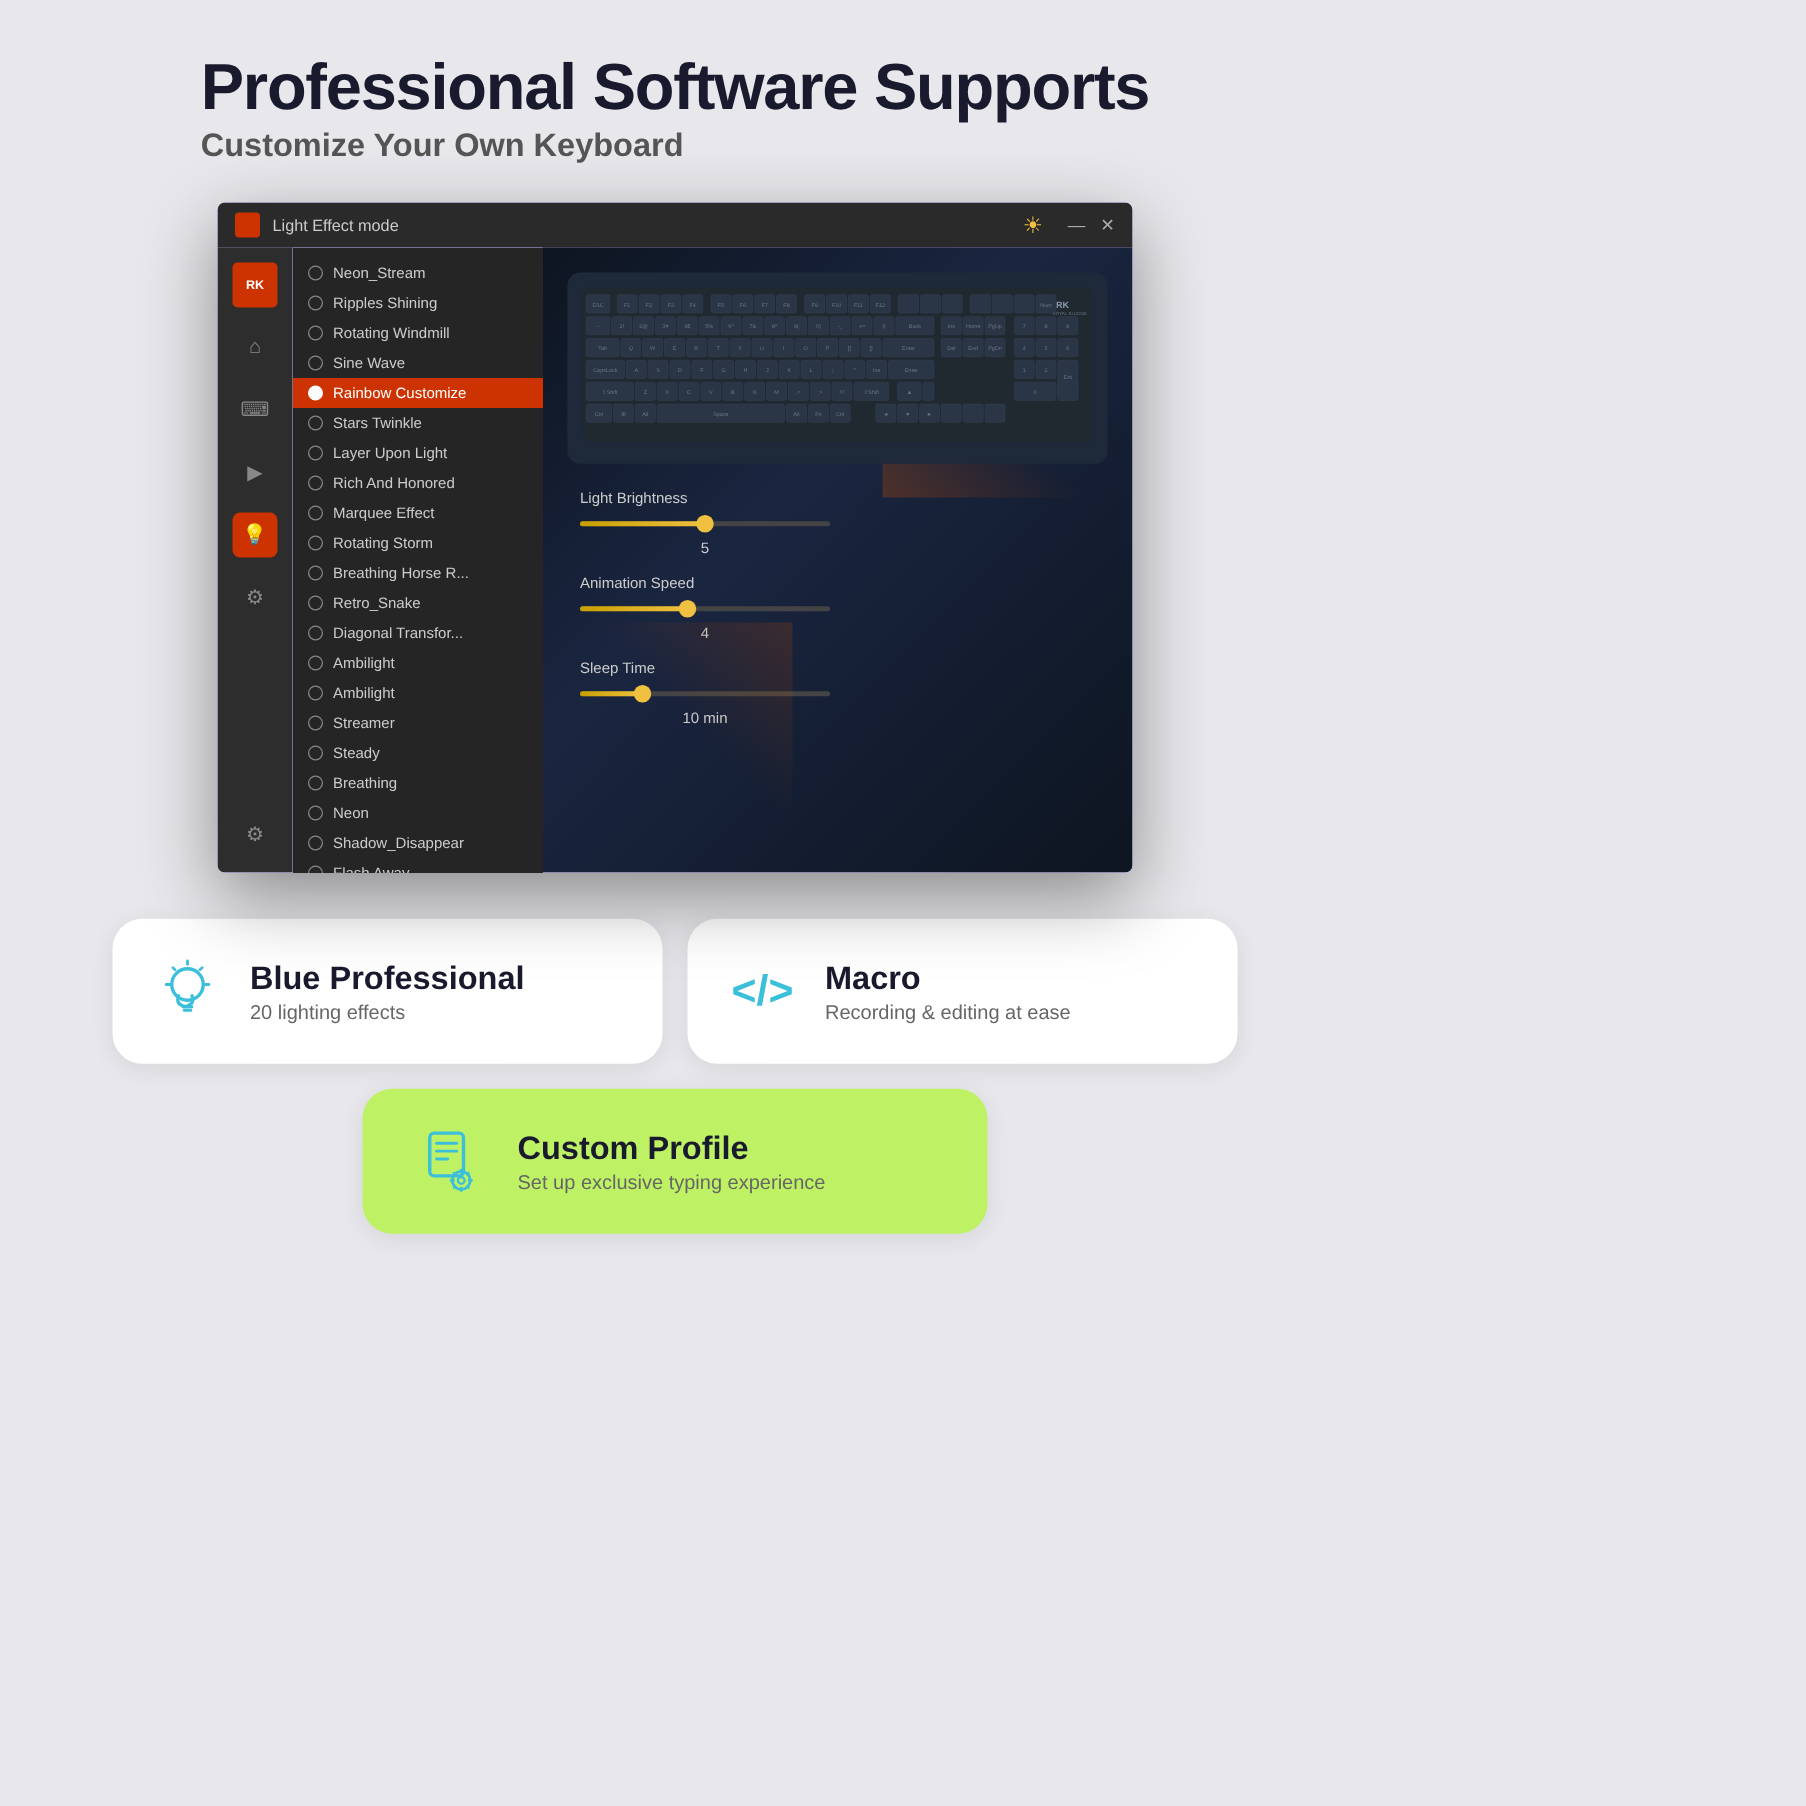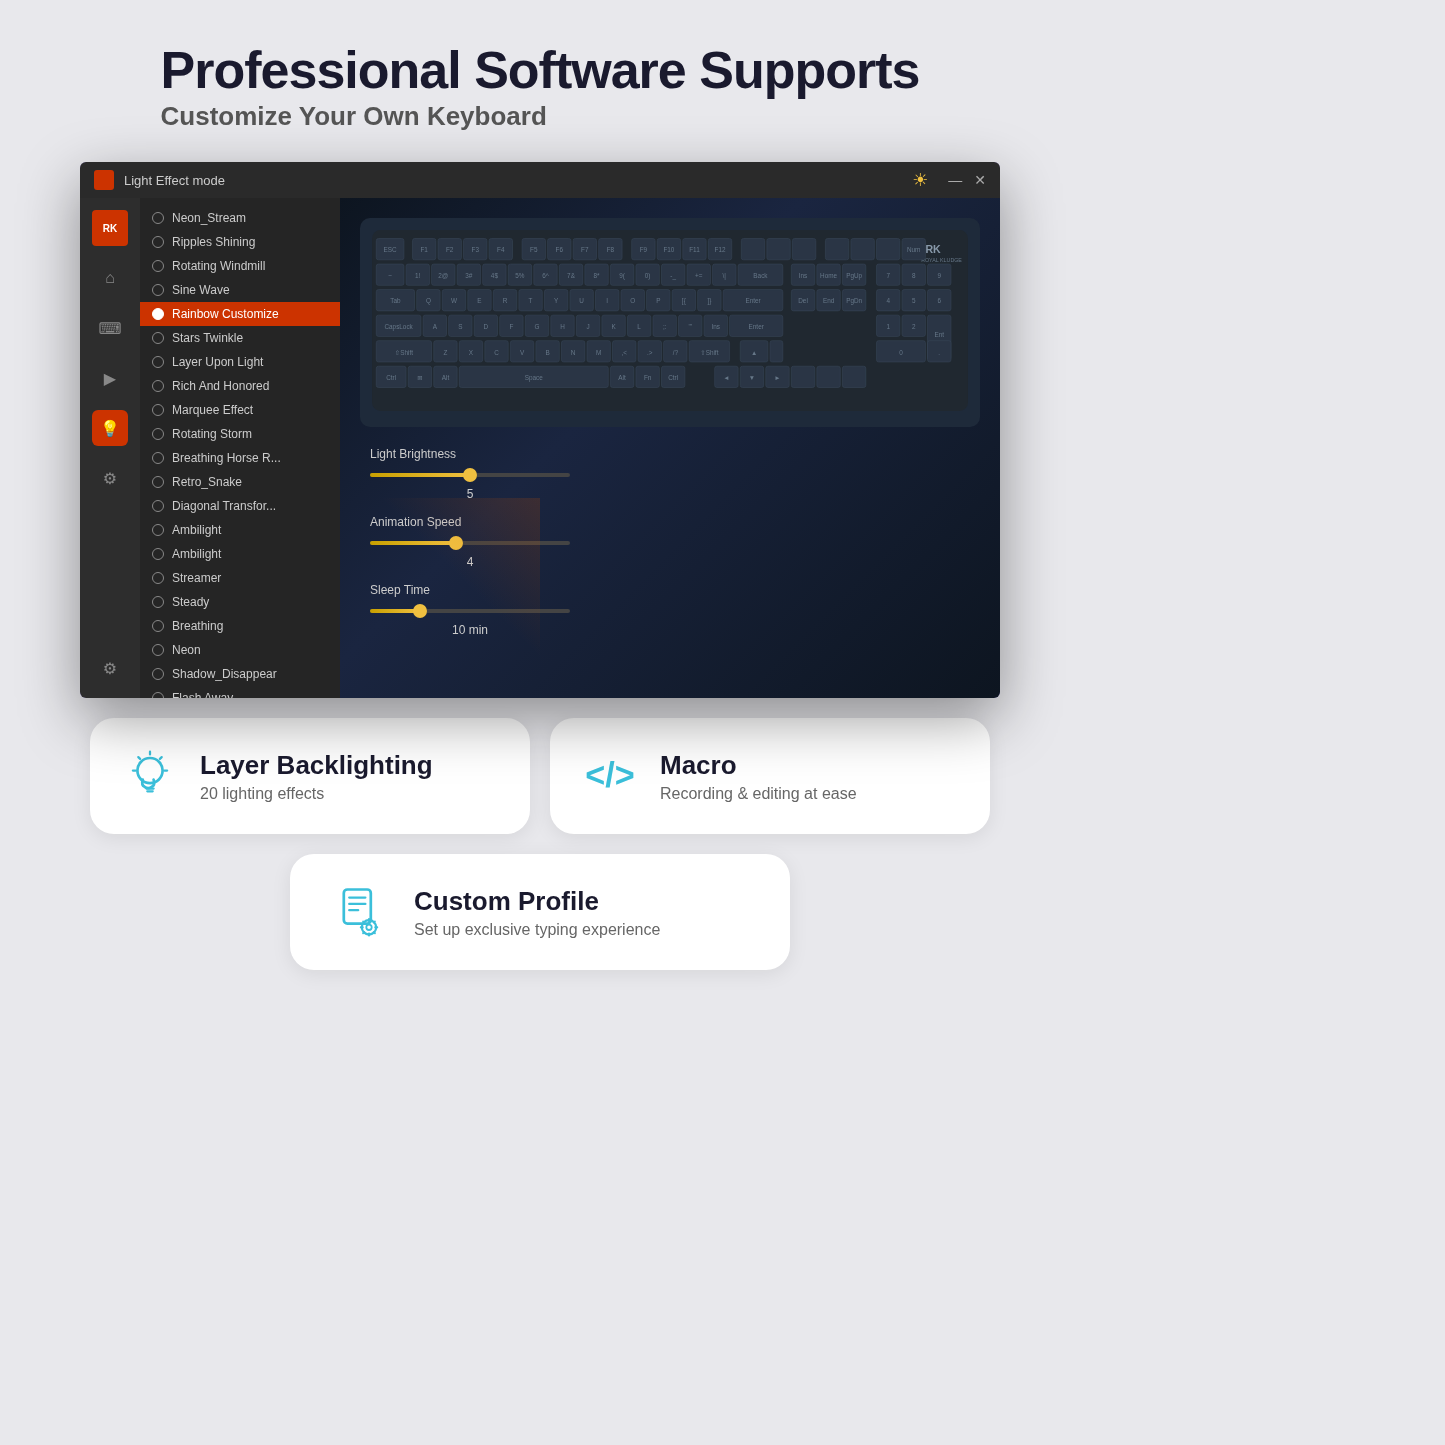--- a/index.html
+++ b/index.html
@@ -14,27 +14,27 @@
       padding: 40px 30px;
     }
 
     
     .header { text-align: left; margin-bottom: 30px; }
     .header h1 { font-size: 52px; font-weight: 800; color: #1a1a2e; letter-spacing: -1px; }
     .header h2 { font-size: 26px; font-weight: 600; color: #555; margin-top: 1px; }
 
     
     .software-window {
-      width: 920px;
+      width: 732px;
       background: #c4b5fd;
       border-radius: 6px;
       overflow: hidden;
       box-shadow: 0 20px 60px rgba(0,0,0,0.4);
       position: relative;
-      margin-bottom: 20px;
+      margin-bottom: 37px;
     }
 
     .title-bar {
       background: #2a2a2a;
       height: 36px;
       display: flex;
       align-items: center;
       padding: 0 14px;
       gap: 10px;
     }
@@ -256,21 +256,21 @@
       font-weight: 800;
       color: #1a1a2e;
     }
     .feature-text p {
       font-size: 16px;
       color: #666;
       margin-top: 4px;
     }
 
     .feature-card-center {
-      background: #ffffff;
+      background: #bef264;
       border-radius: 24px;
       padding: 28px 40px;
       display: flex;
       align-items: center;
       gap: 24px;
       width: 500px;
       box-shadow: 0 4px 20px rgba(0,0,0,0.08);
     }
   </style>
 </head>
@@ -716,21 +716,21 @@
         <line x1="26" y1="44" x2="34" y2="44" stroke="#3bbfda" stroke-width="2.5" stroke-linecap="round"></line>
         <line x1="27" y1="47" x2="33" y2="47" stroke="#3bbfda" stroke-width="2.5" stroke-linecap="round"></line>
         <line x1="30" y1="6" x2="30" y2="3" stroke="#3bbfda" stroke-width="2.5" stroke-linecap="round"></line>
         <line x1="14" y1="24" x2="11" y2="24" stroke="#3bbfda" stroke-width="2.5" stroke-linecap="round"></line>
         <line x1="46" y1="24" x2="49" y2="24" stroke="#3bbfda" stroke-width="2.5" stroke-linecap="round"></line>
         <line x1="19" y1="11" x2="17" y2="9" stroke="#3bbfda" stroke-width="2.5" stroke-linecap="round"></line>
         <line x1="41" y1="11" x2="43" y2="9" stroke="#3bbfda" stroke-width="2.5" stroke-linecap="round"></line>
       </svg>
     </div>
     <div class="feature-text">
-      <h3>Layer Backlighting</h3>
+      <h3>Blue Professional</h3>
       <p>20 lighting effects</p>
     </div>
   </div>
 
   <div class="feature-card">
     <div class="feature-icon">
       <svg viewBox="0 0 60 60" fill="none">
 
         <text x="30" y="42" text-anchor="middle" font-size="38" font-weight="800" fill="#3bbfda" font-family="Arial">&lt;/&gt;</text>
       </svg>

